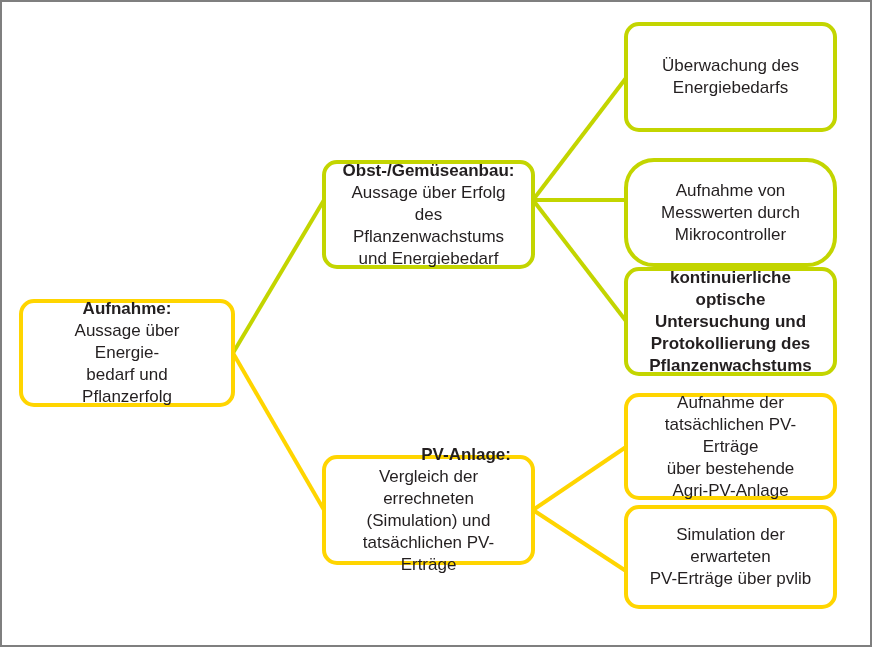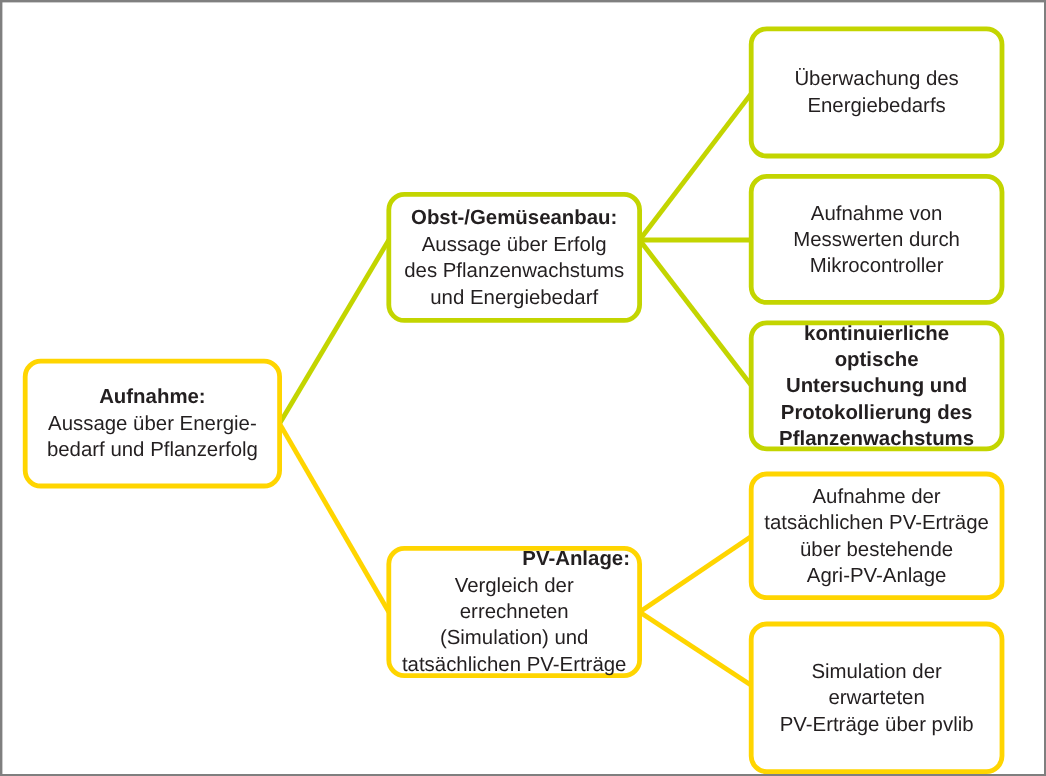--- a/index.html
+++ b/index.html
@@ -31,38 +31,38 @@
     border-radius: 15px;
     background: #ffffff;
     display: flex;
     flex-direction: column;
     justify-content: center;
     align-items: center;
     text-align: center;
     color: #231f20;
     font-size: 17px;
     line-height: 22px;
-    padding: 4px 6px;
+    padding: 4px 20px;
   }
   .node .title {
     font-weight: bold;
     white-space: pre-line;
   }
   .node .body {
     white-space: pre-line;
   }
   
   .n-root  { left: 17px;  top: 297px; width: 216px; height: 108px; }
   .n-obst  { left: 320px; top: 158px; width: 213px; height: 109px; }
   .n-pv    { left: 320px; top: 453px; width: 213px; height: 110px; }
   .n-r1    { left: 622px; top: 20px;  width: 213px; height: 110px; }
-  .n-r2    { left: 622px; top: 143px; width: 213px; height: 109px; }
+  .n-r2    { left: 622px; top: 156px; width: 213px; height: 109px; border-radius: 30px; }
   .n-r3    { left: 622px; top: 265px; width: 213px; height: 109px; font-weight: bold; }
   .n-r4    { left: 622px; top: 391px; width: 213px; height: 107px; }
-  .n-r5    { left: 622px; top: 516px; width: 213px; height: 127px; }
+  .n-r5    { left: 622px; top: 503px; width: 213px; height: 104px; }
 </style>
 </head>
 <body>
 
 <div class="canvas" style="border-color: rgb(127, 127, 127);">
 
   <svg class="connectors" viewBox="0 0 872 647" xmlns="http://www.w3.org/2000/svg">
     <line x1="231" y1="351" x2="322" y2="198" stroke-width="4" stroke="#C3D500"></line>
     <line x1="231" y1="351" x2="322" y2="508" stroke-width="4" stroke="#FFD500"></line>
     <line x1="531" y1="198" x2="624" y2="76" stroke-width="4" stroke="#C3D500"></line>

